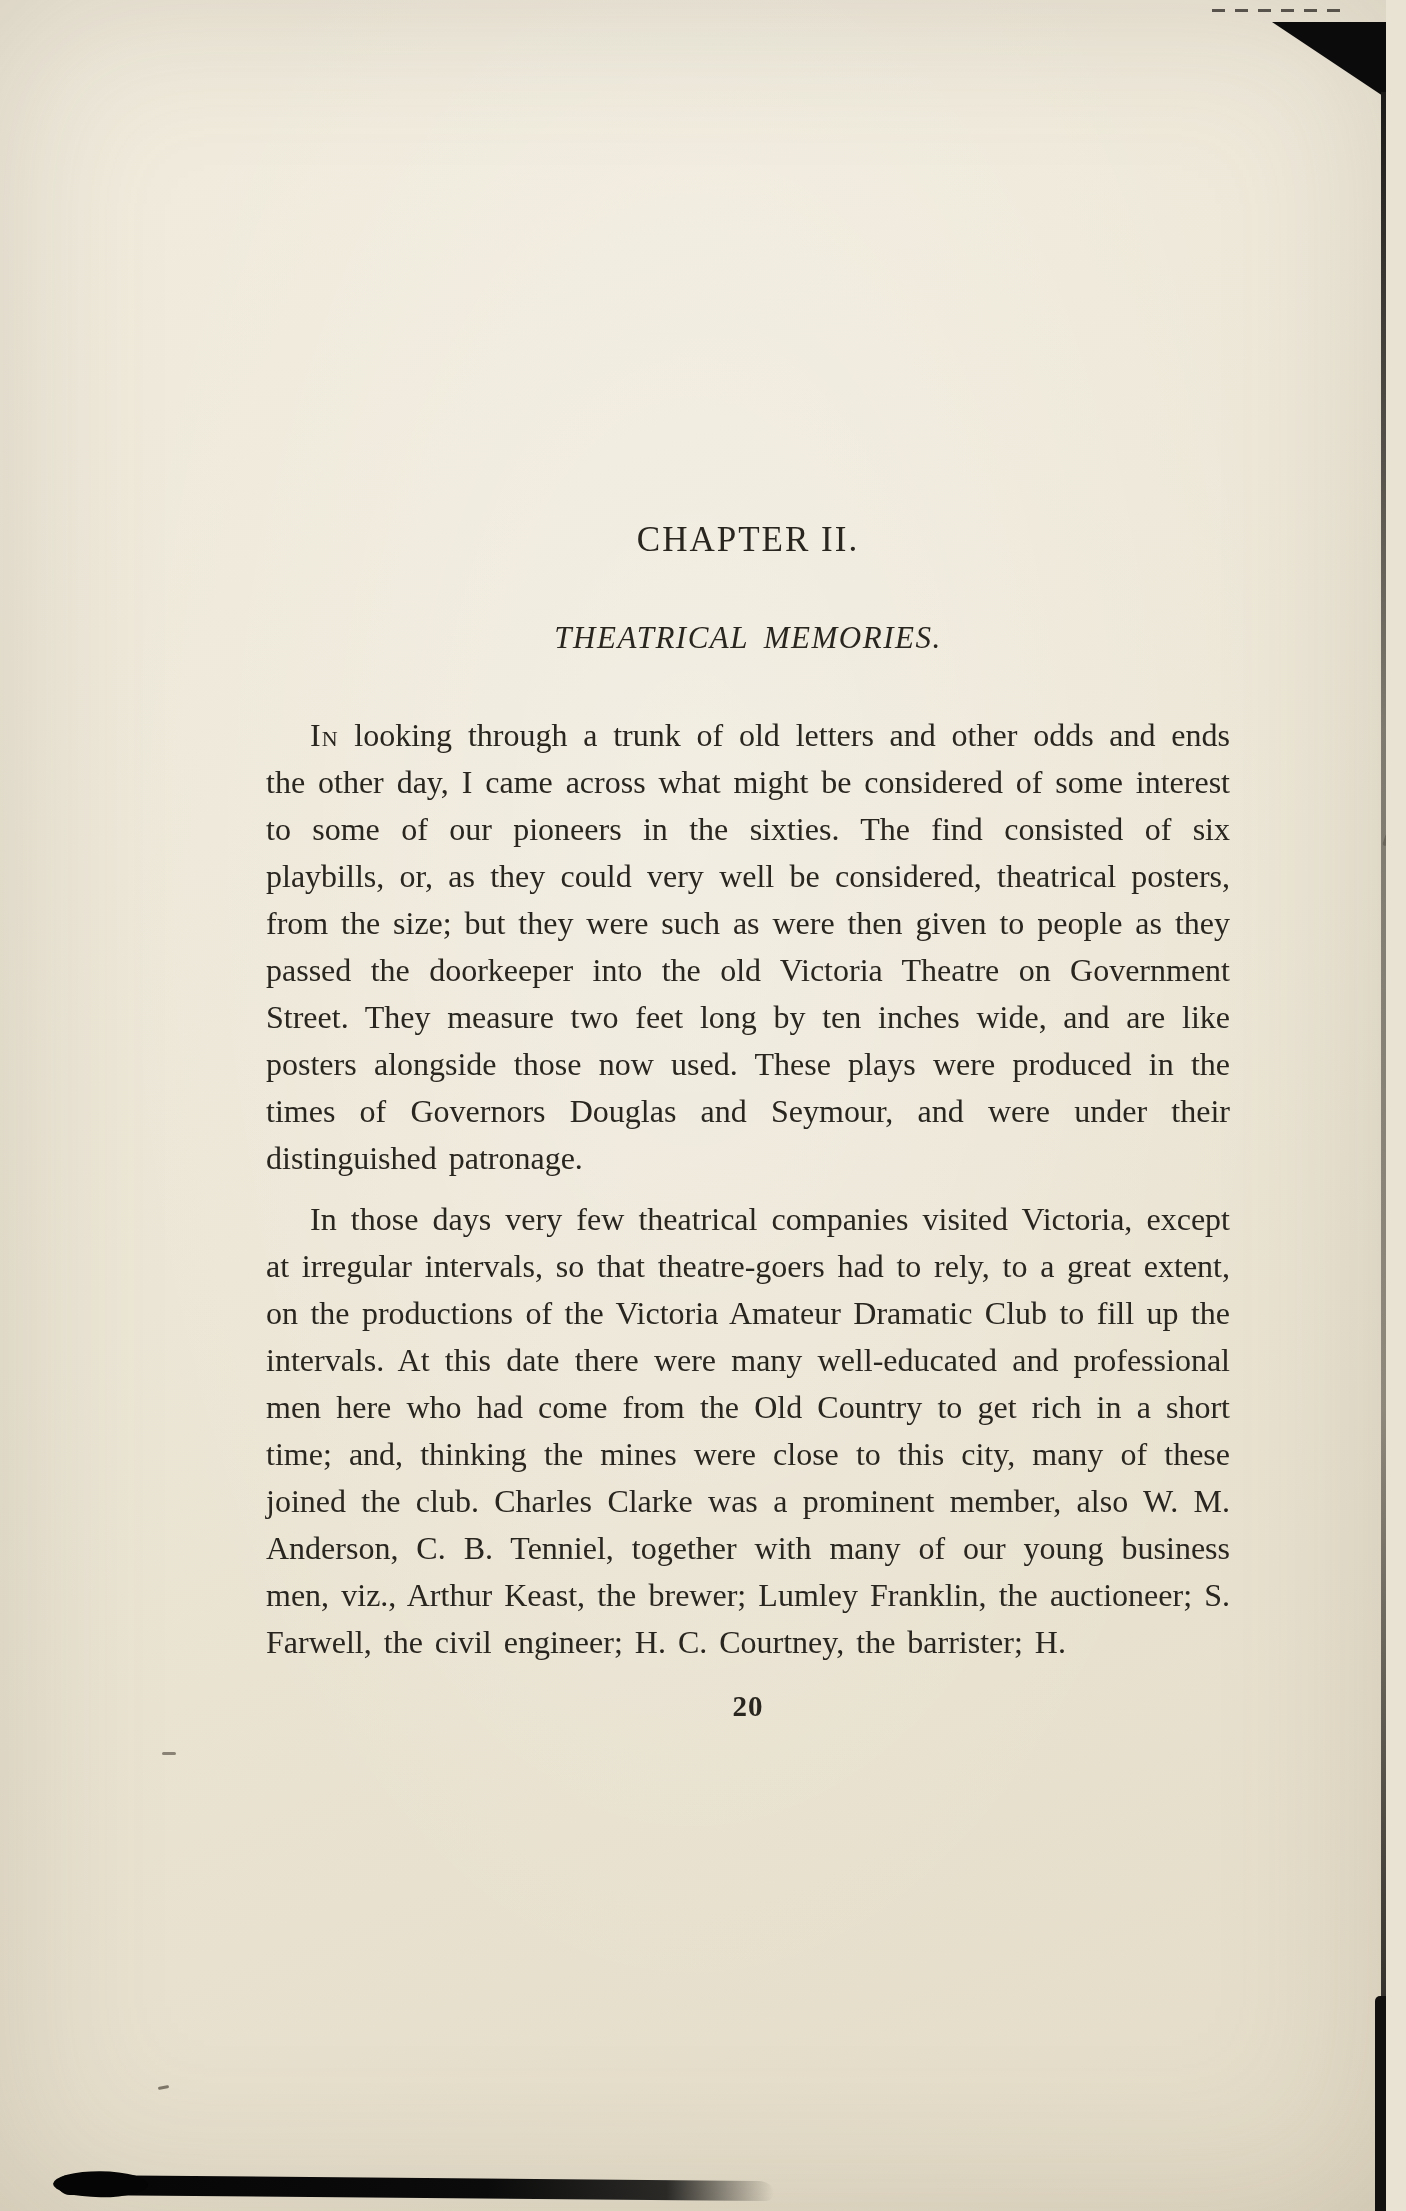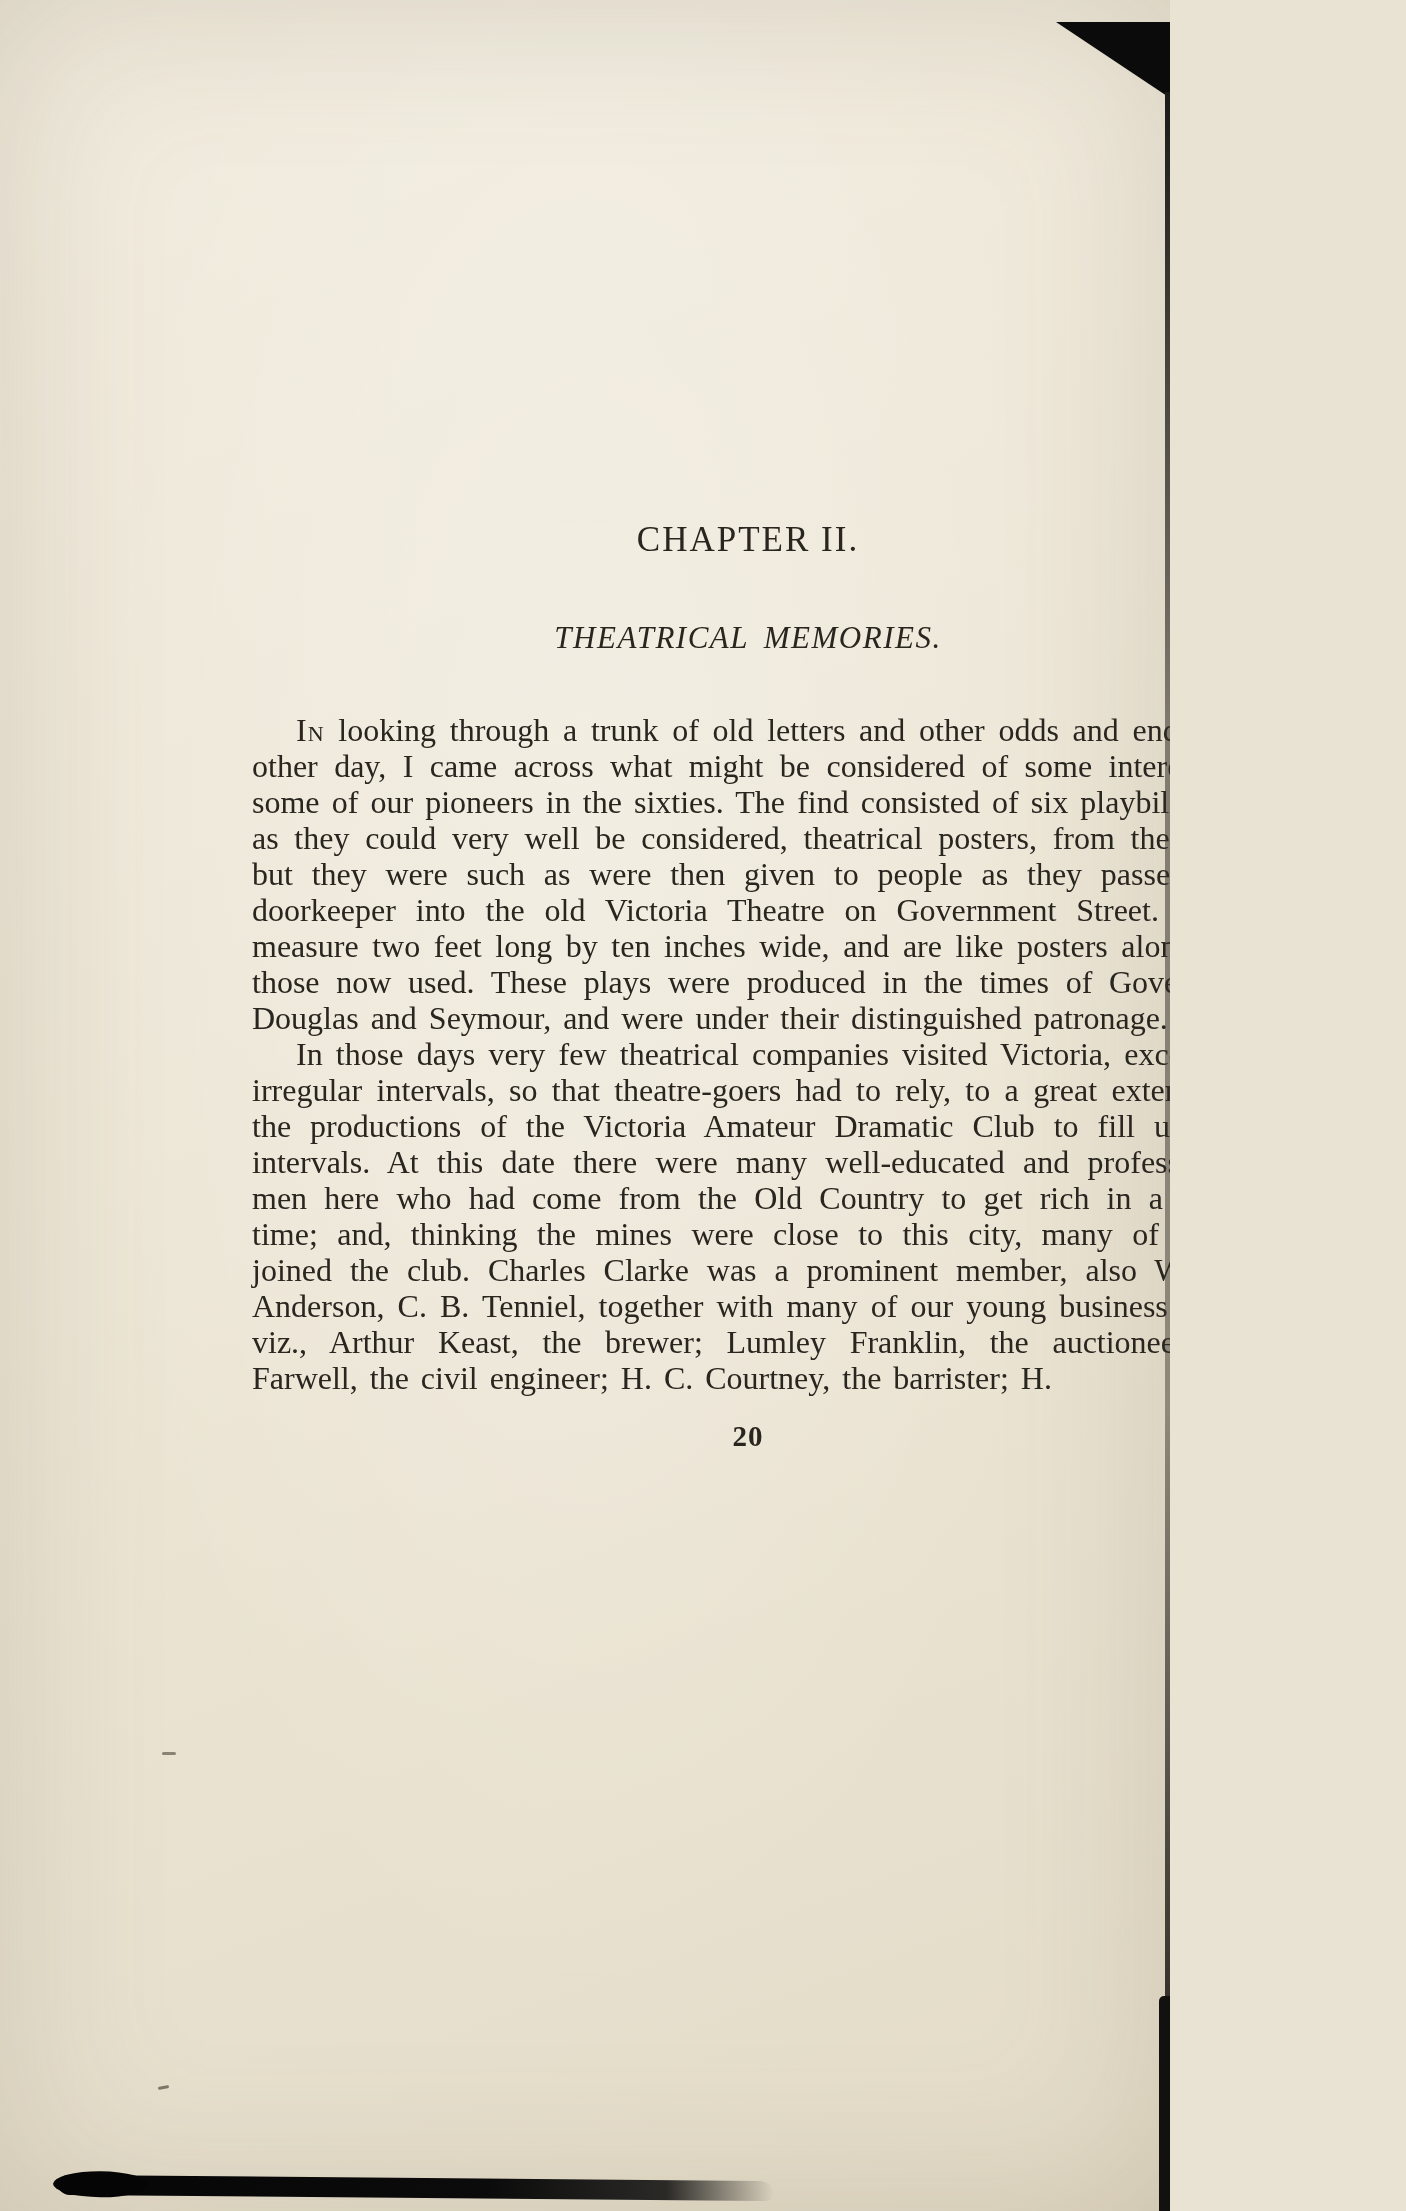--- a/index.html
+++ b/index.html
@@ -2,21 +2,21 @@
 <html><head>
 <meta charset="utf-8">
 <style>
   html, body {
     margin: 0;
     padding: 0;
     background: #e9e3d3;
   }
   .page {
     position: relative;
-    width: 1170px;
+    width: 1386px;
     height: 2211px;
     overflow: hidden;
     background:
       radial-gradient(ellipse at 50% 38%, rgba(255,255,255,0.28), rgba(0,0,0,0) 62%),
       linear-gradient(160deg, #f1ecde 0%, #ece6d6 50%, #e4dcc8 100%);
     box-shadow: inset 0 0 170px rgba(110, 95, 70, 0.20);
     font-family: "Liberation Serif", "DejaVu Serif", serif;
     color: #29251f;
   }
   .content {
@@ -36,25 +36,25 @@
     font-size: 31px;
     font-style: italic;
     font-weight: normal;
     letter-spacing: 1.5px;
     word-spacing: 6px;
     text-align: center;
     margin: 0 0 56px 0;
   }
   .body-para {
     font-size: 32px;
-    line-height: 36px;
+    line-height: 47px;
     text-align: justify;
     text-indent: 44px;
     word-spacing: 4px;
-    margin: 0;
+    margin: 14px;
   }
   .smallcaps {
     font-variant: small-caps;
     letter-spacing: 1px;
   }
   .pagenum {
     text-align: center;
     font-size: 29px;
     font-weight: bold;
     letter-spacing: 1px;

